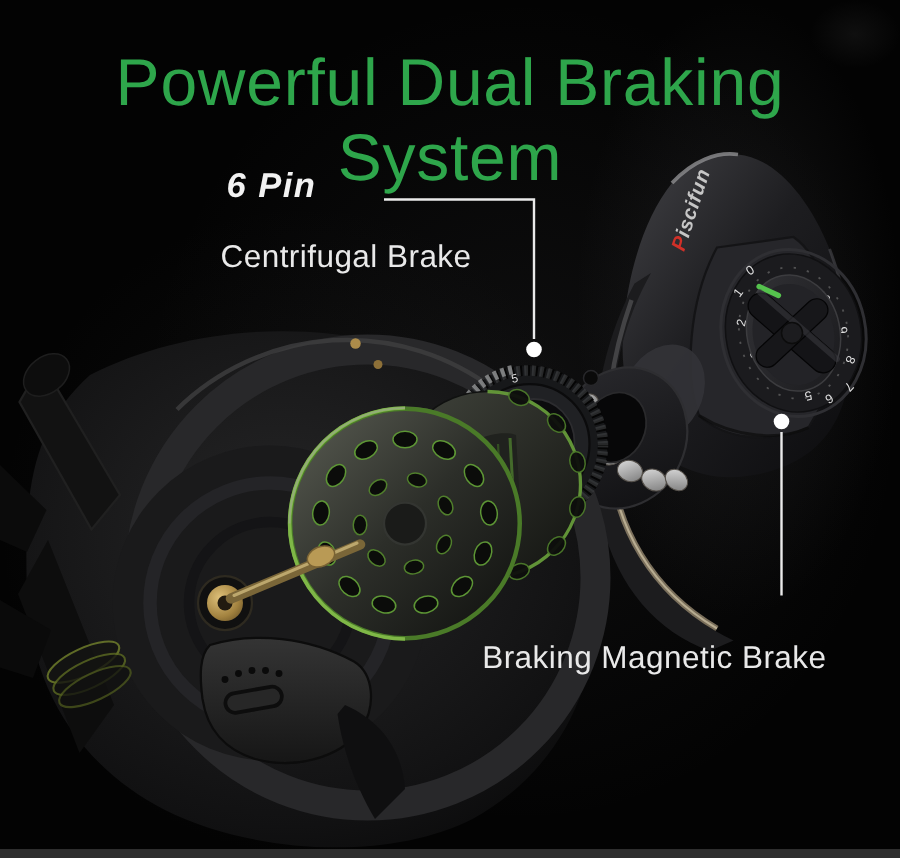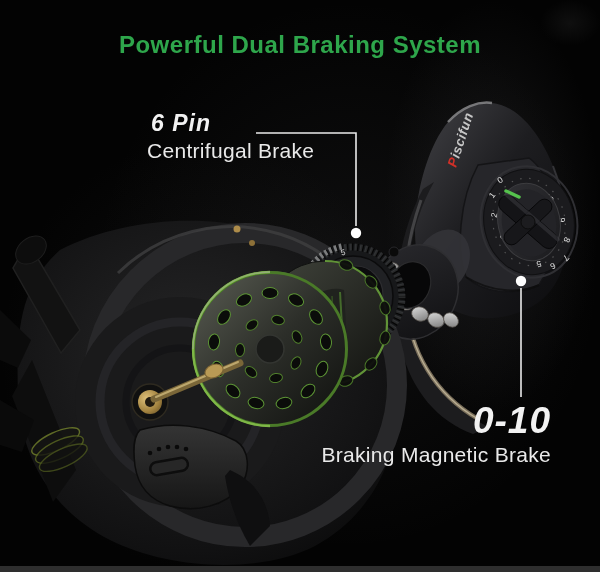--- a/index.html
+++ b/index.html
@@ -9,25 +9,25 @@
     background:
       radial-gradient(closest-side at 82% 36%, rgba(95,95,100,.20), transparent),
       radial-gradient(closest-side at 58% 48%, rgba(120,120,126,.10), transparent),
       radial-gradient(closest-side at 34% 62%, rgba(80,80,80,.14), transparent),
       radial-gradient(closest-side at 95% 4%, rgba(70,70,70,.18), transparent),
       #030303;
   }
   .stage svg{position:absolute;left:0;top:0;}
   .title{
     position:absolute;top:31px;left:0;width:100%;text-align:center;
-    font-size:24px;font-weight:bold;letter-spacing:.5px;color:#2ea64b;
+    font-size:44px;font-weight:normal;letter-spacing:.5px;color:#2ea64b;
   }
   .callout{position:absolute;color:#f2f2f2;}
   .co-heading{font-size:23px;font-weight:bold;font-style:italic;line-height:1;letter-spacing:1px;}
-  .co-sub{font-size:21px;line-height:1;margin-top:5px;letter-spacing:.3px;color:#e9e9e9;}
+  .co-sub{font-size:21px;line-height:1;margin-top:26px;letter-spacing:.3px;color:#e9e9e9;}
   .callout-centrifugal{left:147px;top:112px;text-align:left;}
   .callout-centrifugal .co-heading{margin-left:4px;}
   .callout-magnetic{right:49px;top:402px;text-align:right;}
   .callout-magnetic .co-heading{font-size:37px;}
   .bottom-edge{position:absolute;left:0;bottom:0;width:100%;height:6px;background:#2e2e2e;}
 </style>
 </head>
 <body>
 
 <div class="stage">
@@ -269,18 +269,17 @@
   </svg>
 
   <div class="title">Powerful Dual Braking System</div>
 
   <div class="callout callout-centrifugal">
     <div class="co-heading">6 Pin</div>
     <div class="co-sub">Centrifugal Brake</div>
   </div>
 
   <div class="callout callout-magnetic">
-    <div class="co-heading">0-10</div>
     <div class="co-sub">Braking Magnetic Brake</div>
   </div>
 
   <div class="bottom-edge"></div>
 </div>
 
 </body></html>

